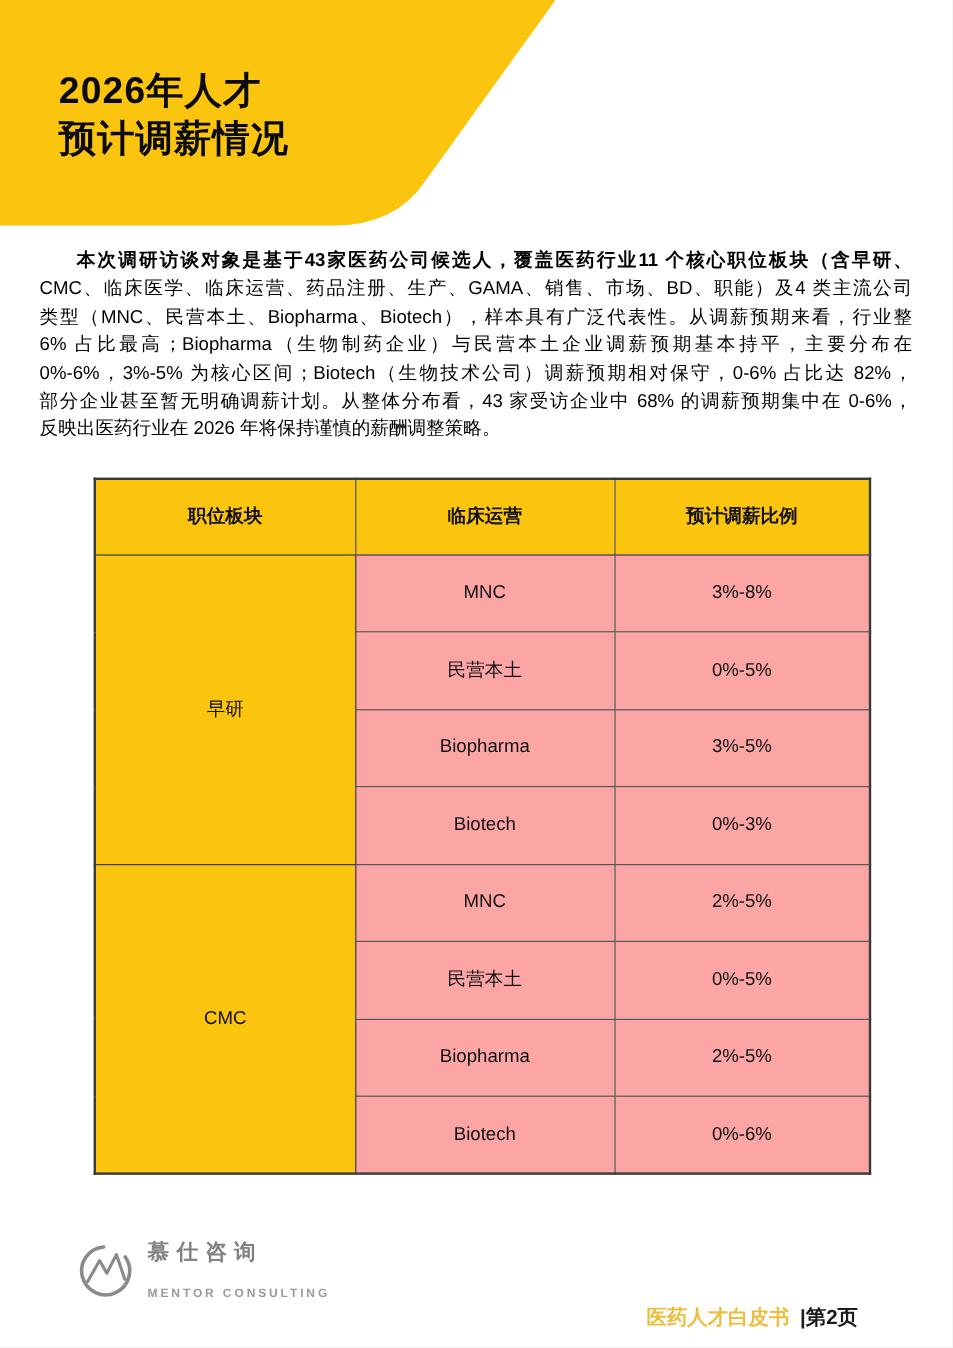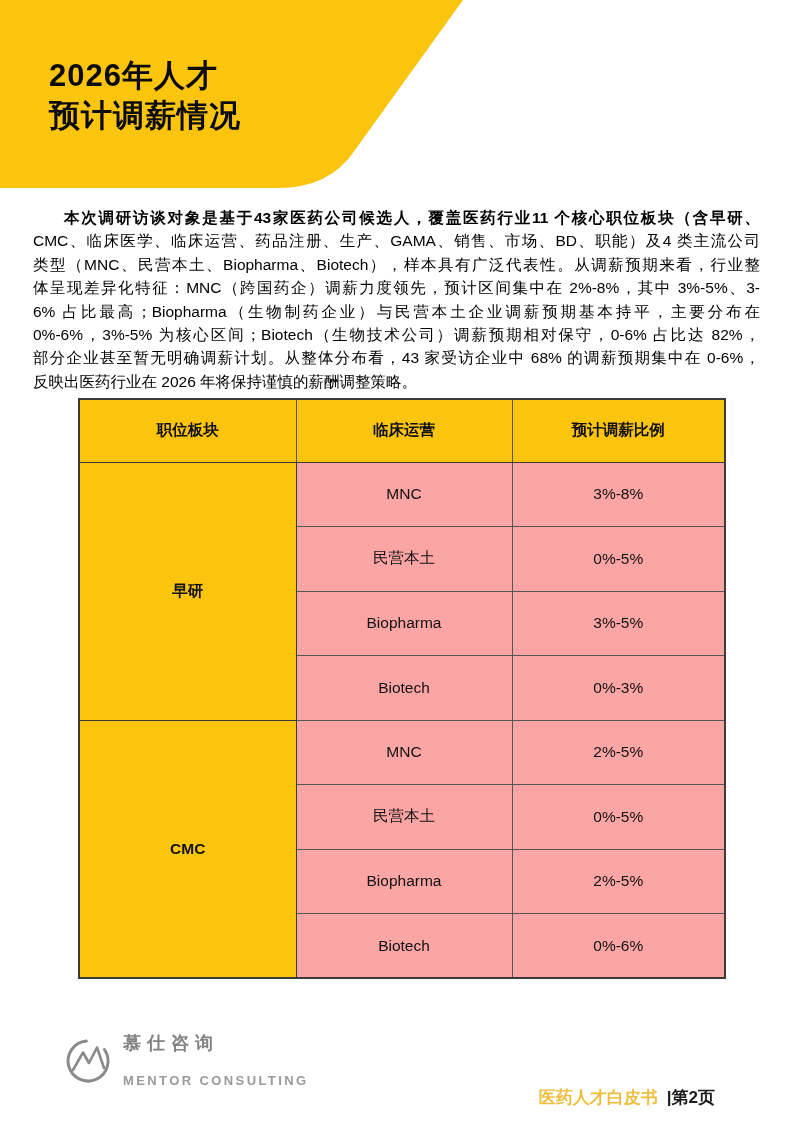--- a/index.html
+++ b/index.html
@@ -58,33 +58,33 @@
   }
   th{
     height:63px;background:var(--accent);
     font-weight:600;font-size:15.5px;
     border-bottom:1px solid var(--border-dark);
   }
   td{height:64.5px;background:#fca5a5;}
   td.sector-cell{
     background:var(--accent);
     border:1px solid var(--border-dark);
-    font-weight:700;
+    font-weight:400;
   }
   
   .footer-left{
     position:absolute;left:64px;top:1033px;
     display:flex;align-items:center;gap:11px;
   }
   .brand-cn{
     font-size:18px;font-weight:600;color:#828282;
     letter-spacing:6px;line-height:20px;
   }
   .brand-en{
-    margin-top:20px;font-size:13px;font-weight:bold;
+    margin-top:20px;font-size:10px;font-weight:bold;
     color:#9A9A9A;letter-spacing:2.4px;
   }
   .footer-right{
     position:absolute;right:79px;top:1045px;
     font-size:17px;font-weight:bold;white-space:nowrap;margin-top:41px;
   }
   .doc-name{color:var(--footer-gold);}
   .page-sep{color:#1c1c1c;margin-left:9px;font-weight:600;}
   .page-num{color:#1c1c1c;}
 </style>
@@ -100,21 +100,20 @@
     <div class="masthead-title">
       <div>2026年人才</div>
       <div>预计调薪情况</div>
     </div>
   </div>
 
   <div class="intro">
       <div class="intro-line first">本次调研访谈对象是基于43家医药公司候选人，覆盖医药行业11 个核心职位板块（含早研、</div>
       <div class="intro-line">CMC、临床医学、临床运营、药品注册、生产、GAMA、销售、市场、BD、职能）及4 类主流公司</div>
       <div class="intro-line">类型（MNC、民营本土、Biopharma、Biotech），样本具有广泛代表性。从调薪预期来看，行业整</div>
-      <div class="intro-line">体呈现差异化特征：MNC（跨国药企）调薪力度领先，预计区间集中在 2%-8%，其中 3%-5%、3-</div>
       <div class="intro-line">6% 占比最高；Biopharma（生物制药企业）与民营本土企业调薪预期基本持平，主要分布在</div>
       <div class="intro-line">0%-6%，3%-5% 为核心区间；Biotech（生物技术公司）调薪预期相对保守，0-6% 占比达 82%，</div>
       <div class="intro-line">部分企业甚至暂无明确调薪计划。从整体分布看，43 家受访企业中 68% 的调薪预期集中在 0-6%，</div>
       <div class="intro-line last">反映出医药行业在 2026 年将保持谨慎的薪酬调整策略。</div>
     </div>
 
   <div class="table-wrap">
     <table>
       <colgroup>
           <col class="c1">

